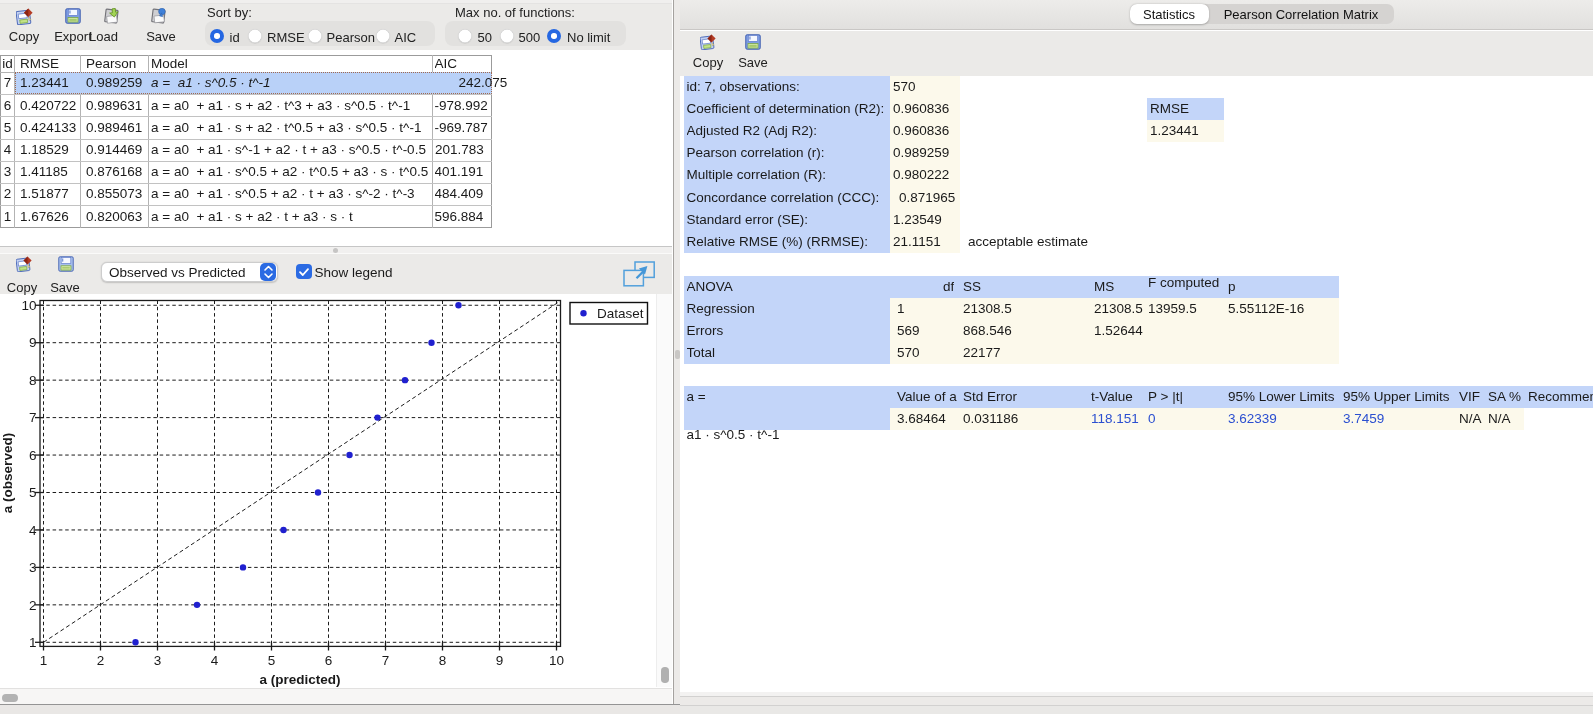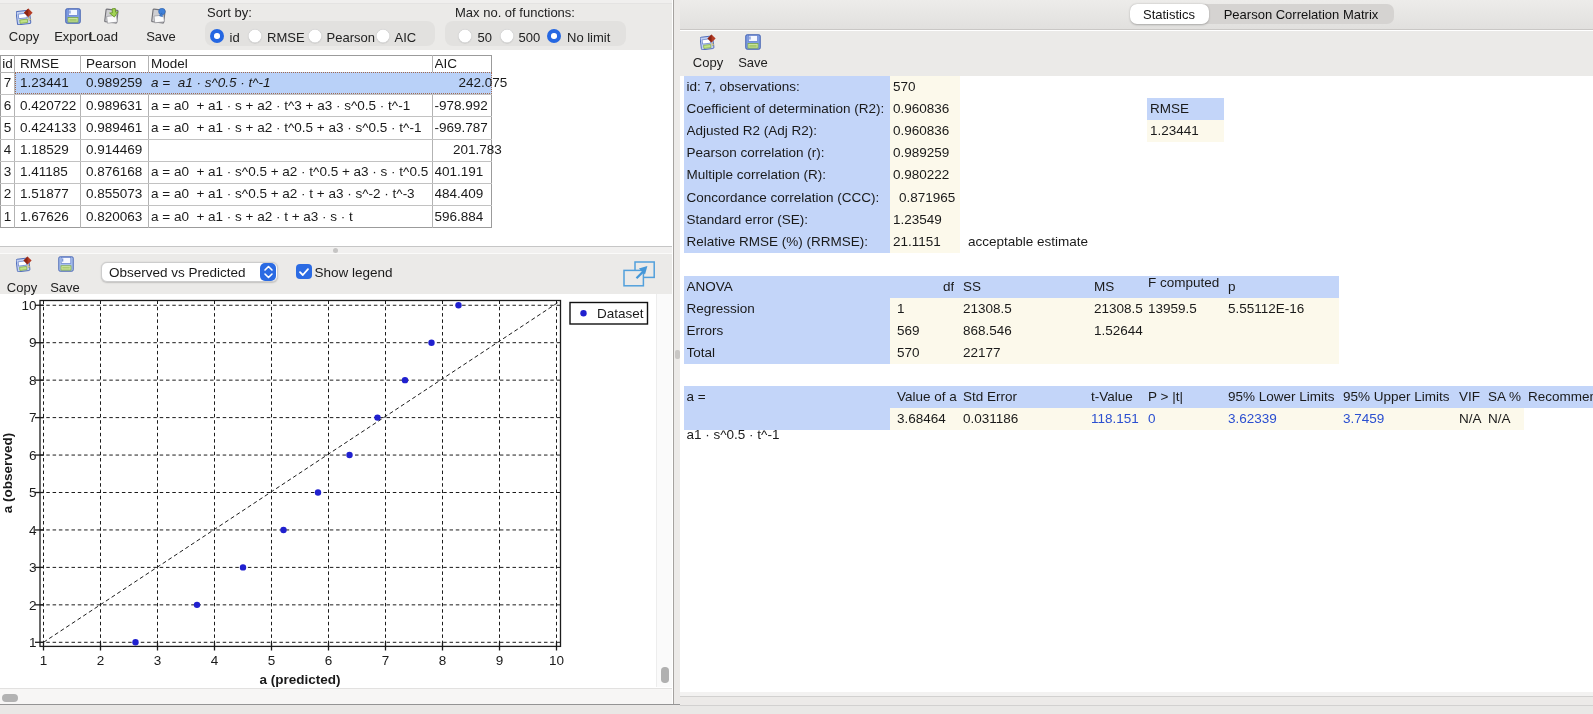--- a/index.html
+++ b/index.html
@@ -144,28 +144,29 @@
   <div class="cell" style="left:86px;top:94.5px;">0.989631</div>
   <div class="cell" style="left:86px;top:116.7px;">0.989461</div>
   <div class="cell" style="left:86px;top:138.9px;">0.914469</div>
   <div class="cell" style="left:86px;top:161.1px;">0.876168</div>
   <div class="cell" style="left:86px;top:183.3px;">0.855073</div>
   <div class="cell" style="left:86px;top:205.5px;">0.820063</div>
 
   <div class="cell" style="left:151px;top:72.3px;font-style:italic;">a =&nbsp; a1 · s^0.5 · t^-1</div>
   <div class="cell" style="left:151px;top:94.5px;">a = a0&nbsp; + a1 · s + a2 · t^3 + a3 · s^0.5 · t^-1</div>
   <div class="cell" style="left:151px;top:116.7px;">a = a0&nbsp; + a1 · s + a2 · t^0.5 + a3 · s^0.5 · t^-1</div>
+  <div class="cell" style="left:151px;top:138.9px;">a = a0&nbsp; + a1 · s^-1 + a2 · t + a3 · s^0.5 · t^-0.5</div>
   <div class="cell" style="left:151px;top:161.1px;">a = a0&nbsp; + a1 · s^0.5 + a2 · t^0.5 + a3 · s · t^0.5</div>
   <div class="cell" style="left:151px;top:183.3px;">a = a0&nbsp; + a1 · s^0.5 + a2 · t + a3 · s^-2 · t^-3</div>
   <div class="cell" style="left:151px;top:205.5px;">a = a0&nbsp; + a1 · s + a2 · t + a3 · s · t</div>
 
   <div class="cell" style="left:434.5px;top:72.3px;margin-left:24px;">242.075</div>
   <div class="cell" style="left:434.5px;top:94.5px;">-978.992</div>
   <div class="cell" style="left:434.5px;top:116.7px;">-969.787</div>
-  <div class="cell" style="left:453px;top:138.9px;">201.783</div>
+  <div class="cell" style="left:435px;top:138.9px;">201.783</div>
   <div class="cell" style="left:434.5px;top:161.1px;">401.191</div>
   <div class="cell" style="left:434.5px;top:183.3px;">484.409</div>
   <div class="cell" style="left:434.5px;top:205.5px;">596.884</div>
 
   <div class="abs" style="left:0;top:246px;width:672px;height:1px;background:#c6c6c6;"></div>
   <div class="abs" style="left:0;top:247px;width:672px;height:6px;background:#f1f0ef;"></div>
   <div class="abs" style="left:0;top:253px;width:672px;height:1px;background:#fafaf9;"></div>
   <div class="abs" style="left:332.5px;top:248px;width:5px;height:5px;border-radius:50%;background:#c6c5c4;"></div>
 
   <div class="abs tb" style="left:0;top:254px;width:672px;height:39.5px;"></div>

